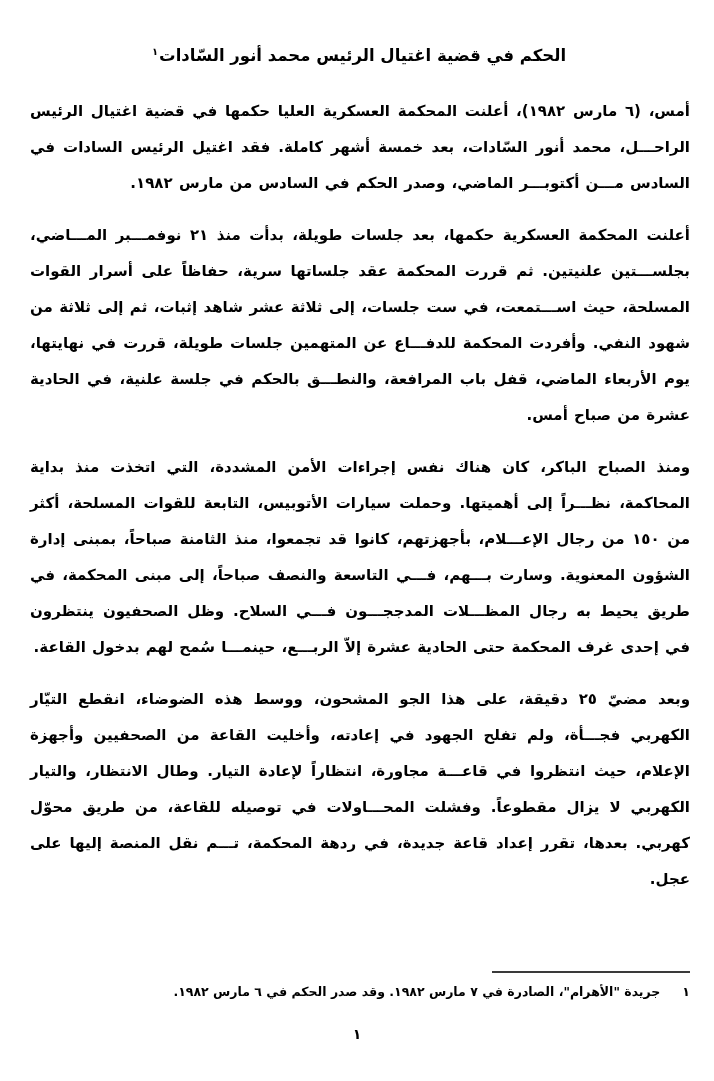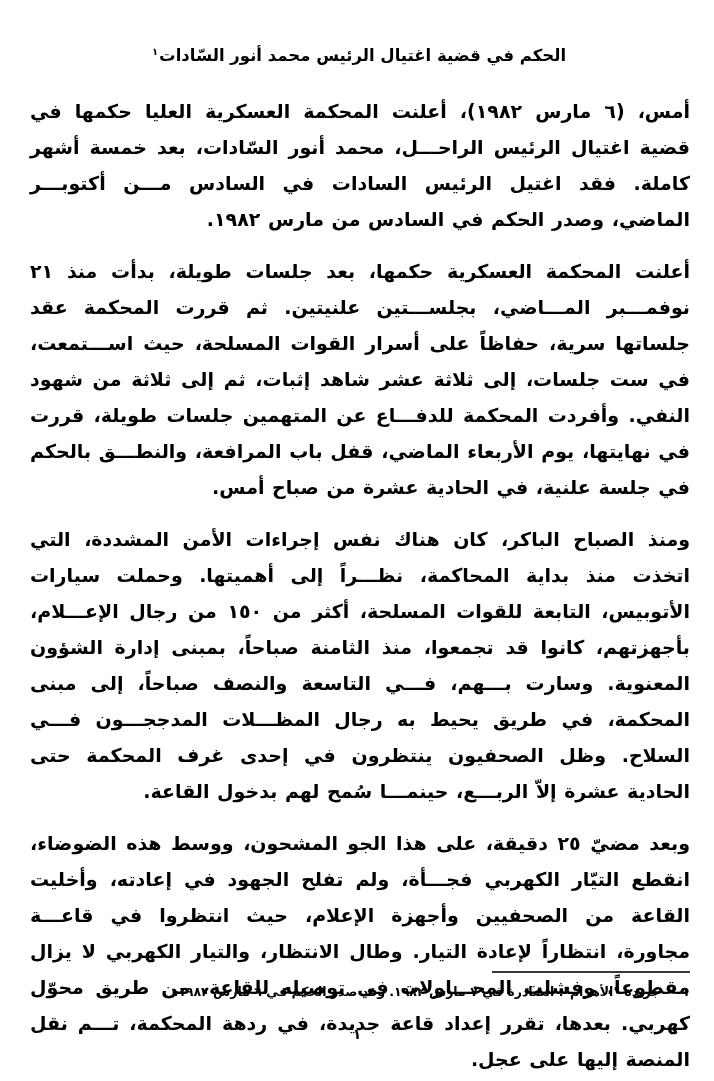--- a/index.html
+++ b/index.html
@@ -31,21 +31,21 @@
     font-weight: bold;
     vertical-align: super;
     margin-right: 1px;
   }
   .doc-body {
     margin-top: 26px;
     padding: 0 24px 0 30px;
   }
   .doc-body p {
     margin: 0 0 16px 0;
-    font-size: 19px;
+    font-size: 15px;
     font-weight: bold;
     line-height: 36px;
     text-align: justify;
     text-align-last: right;
     word-spacing: 1px;
   }
   .footnote-block {
     position: absolute;
     top: 971px;
     right: 24px;

